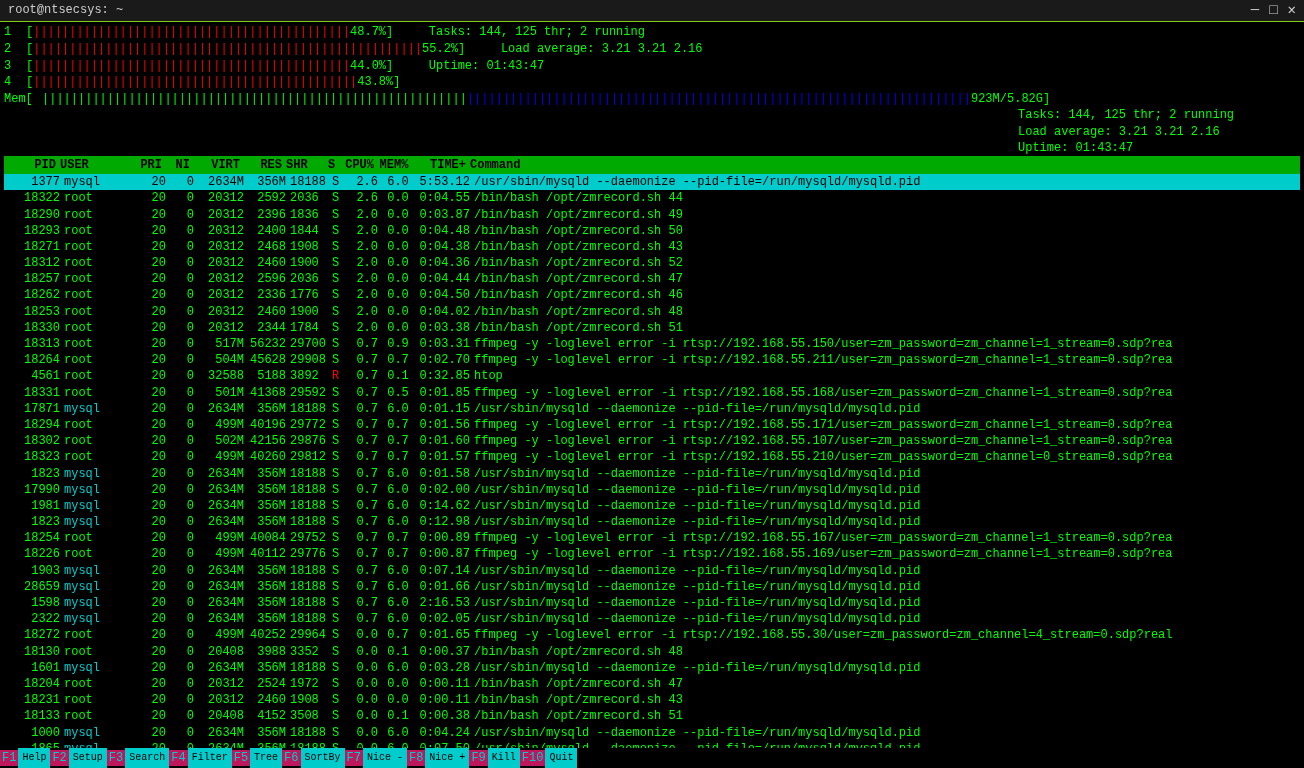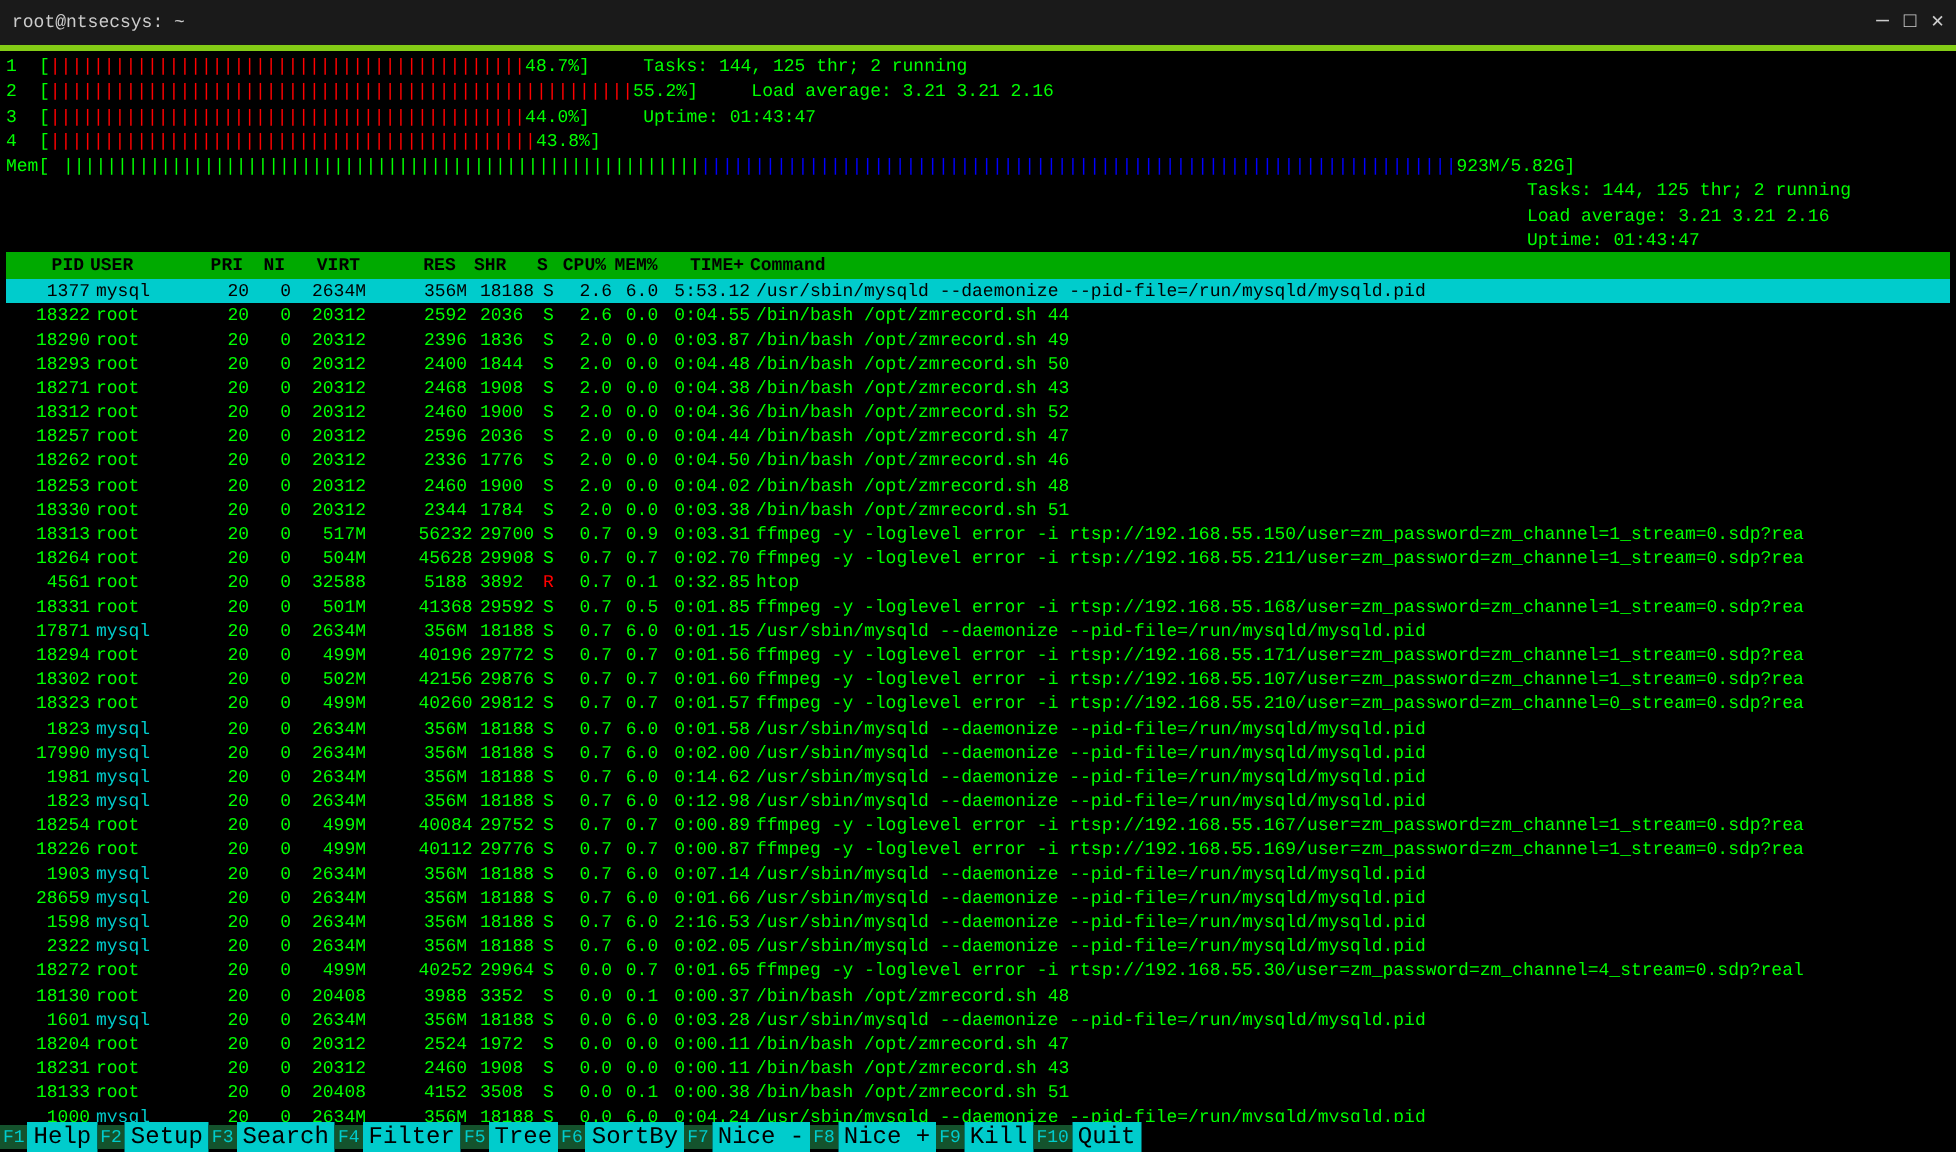--- a/index.html
+++ b/index.html
@@ -13,22 +13,22 @@
       height: 768px;
       overflow: hidden;
     }
     #title-bar {
       background: #1a1a1a;
       color: #ccc;
       padding: 3px 8px;
       display: flex;
       align-items: center;
       justify-content: space-between;
-      height: 34px;
-      border-bottom: 4px solid #84cc16;
+      height: 22px;
+      border-bottom: 1px solid #84cc16;
     }
     #title-bar .title { font-size: 12px; }
     #title-bar .controls { display: flex; gap: 10px; font-size: 14px; cursor: pointer; }
     #main {
       background: #000;
       padding: 2px 4px;
     }
     .cpu-section {
       color: #00ff00;
       line-height: 1.4;
@@ -54,21 +54,21 @@
       font-weight: bold;
       padding: 1px 4px;
       white-space: pre;
       display: flex;
     }
     .col-pid   { min-width: 52px; text-align: right; padding-right: 4px; }
     .col-user  { min-width: 70px; }
     .col-pri   { min-width: 36px; text-align: right; padding-right: 4px; }
     .col-ni    { min-width: 28px; text-align: right; padding-right: 4px; }
     .col-virt  { min-width: 50px; text-align: right; padding-right: 4px; }
-    .col-res   { min-width: 42px; text-align: center; padding-right: 4px; margin-left: 30px; }
+    .col-res   { min-width: 42px; text-align: right; padding-right: 4px; }
     .col-shr   { min-width: 42px; text-align: left; padding-right: 4px; }
     .col-s     { min-width: 14px; }
     .col-cpu   { min-width: 36px; text-align: right; padding-right: 4px; }
     .col-mem   { min-width: 36px; text-align: center; padding-right: 4px; }
     .col-time  { min-width: 56px; text-align: right; padding-right: 4px; }
     .col-cmd   { flex: 1; }
 
     #process-table { width: 100%; }
     .proc-row {
       display: flex;
@@ -92,30 +92,30 @@
       display: flex;
       height: 20px;
       align-items: center;
     }
     .bottom-key {
       display: flex;
       align-items: center;
       height: 20px;
     }
     .key-num {
-      background: #14532d;
+      background: #be185d;
       color: #00cccc;
       padding: 0 2px;
       font-size: 12px;
     }
     .key-label {
       background: #00cccc;
       color: #000;
       padding: 0 4px;
-      font-size: 16px;
+      font-size: 10px;
       height: 20px;
       line-height: 20px;
     }
 
     .mem-line { display: flex; align-items: flex-start; white-space: pre; }
     .mem-label { color: #00ff00; min-width: 38px; }
     .mem-bar-used { color: #00ff00; }
     .mem-bar-blue { color: #0000ff; }
     .mem-values { color: #00ff00; }
 

